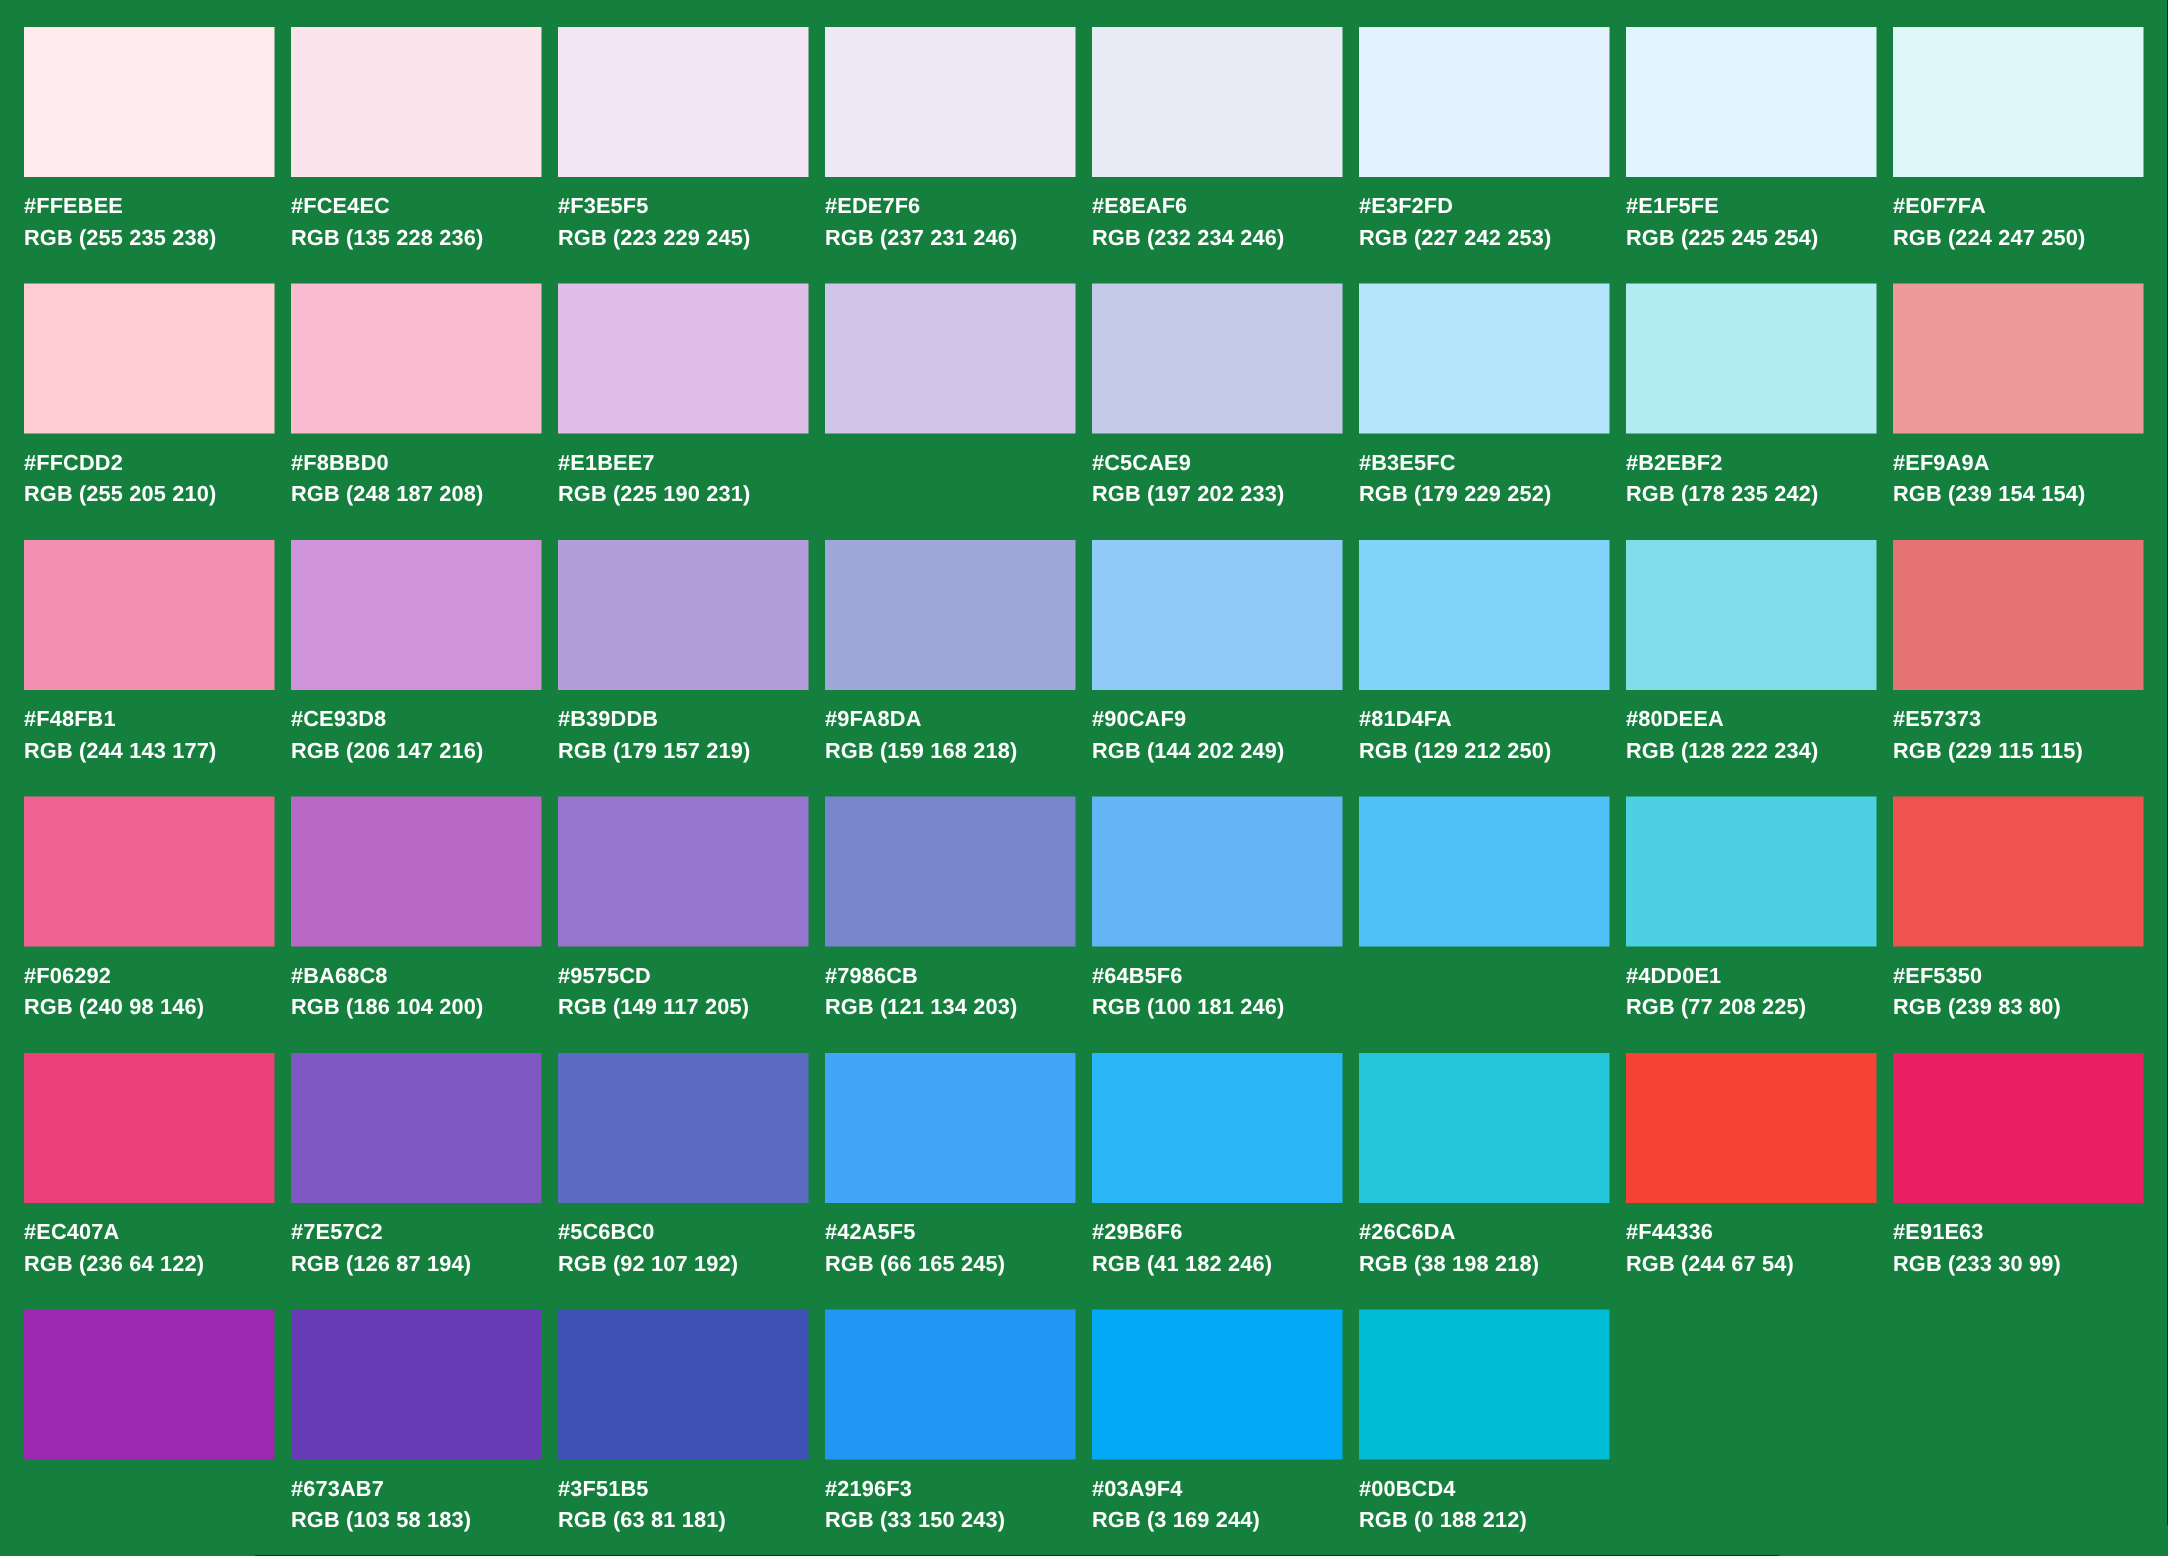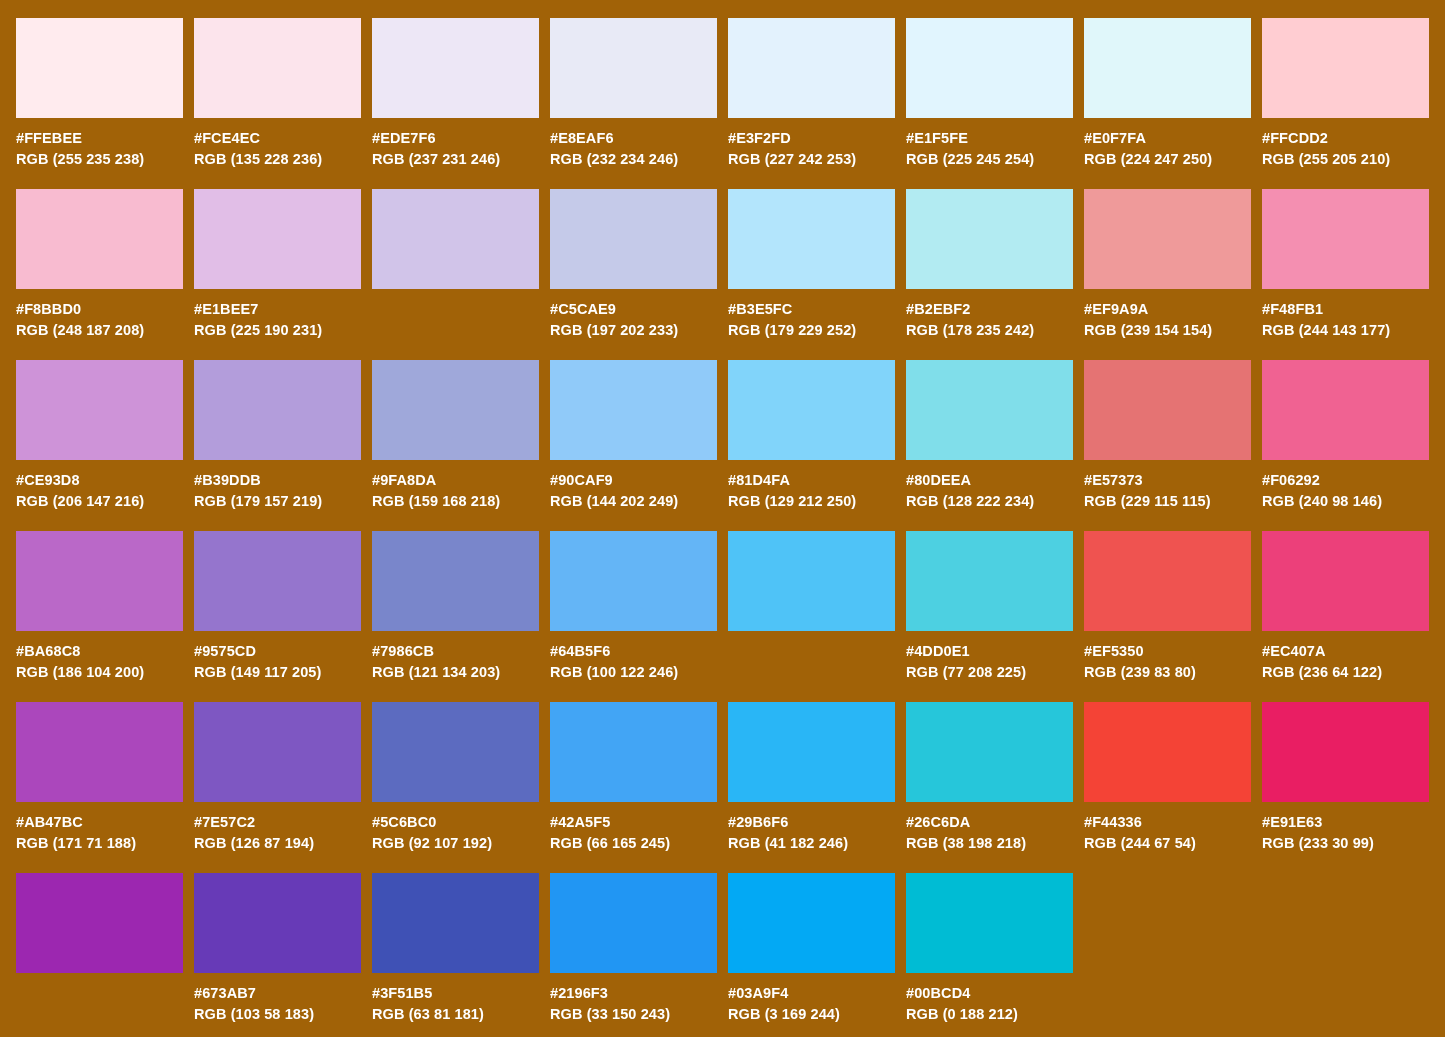--- a/index.html
+++ b/index.html
@@ -10,21 +10,21 @@
   body {
     width: 1445px;
     height: 1037px;
     overflow: hidden;
     font-family: "Liberation Sans", sans-serif;
   }
   #palette-grid {
     position: relative;
     width: 1445px;
     height: 1037px;
-    background: #a16207;
+    background: #15803d;
     display: grid;
     grid-template-columns: repeat(8, 167px);
     grid-template-rows: repeat(6, 152px);
     column-gap: 11px;
     row-gap: 19px;
     padding: 18px 0 0 16px;
     box-sizing: border-box;
   }
   .swatch-cell {
     width: 167px;
@@ -66,20 +66,27 @@
       </div>
     </div>
     <div class="swatch-cell">
       <div class="swatch-chip" style="background-color: rgb(252, 228, 236);"></div>
       <div class="swatch-labels">
         <span class="swatch-hex">#FCE4EC</span>
         <span class="swatch-rgb">RGB (135 228 236)</span>
       </div>
     </div>
     <div class="swatch-cell">
+      <div class="swatch-chip" style="background-color: rgb(243, 229, 245);"></div>
+      <div class="swatch-labels">
+        <span class="swatch-hex">#F3E5F5</span>
+        <span class="swatch-rgb">RGB (223 229 245)</span>
+      </div>
+    </div>
+    <div class="swatch-cell">
       <div class="swatch-chip" style="background-color: rgb(237, 231, 246);"></div>
       <div class="swatch-labels">
         <span class="swatch-hex">#EDE7F6</span>
         <span class="swatch-rgb">RGB (237 231 246)</span>
       </div>
     </div>
     <div class="swatch-cell">
       <div class="swatch-chip" style="background-color: rgb(232, 234, 246);"></div>
       <div class="swatch-labels">
         <span class="swatch-hex">#E8EAF6</span>
@@ -240,21 +247,21 @@
       <div class="swatch-chip" style="background-color: rgb(121, 134, 203);"></div>
       <div class="swatch-labels">
         <span class="swatch-hex">#7986CB</span>
         <span class="swatch-rgb">RGB (121 134 203)</span>
       </div>
     </div>
     <div class="swatch-cell">
       <div class="swatch-chip" style="background-color: rgb(100, 181, 246);"></div>
       <div class="swatch-labels">
         <span class="swatch-hex">#64B5F6</span>
-        <span class="swatch-rgb">RGB (100 122 246)</span>
+        <span class="swatch-rgb">RGB (100 181 246)</span>
       </div>
     </div>
     <div class="swatch-cell">
       <div class="swatch-chip" style="background-color: rgb(79, 195, 247);"></div>
     </div>
     <div class="swatch-cell">
       <div class="swatch-chip" style="background-color: rgb(77, 208, 225);"></div>
       <div class="swatch-labels">
         <span class="swatch-hex">#4DD0E1</span>
         <span class="swatch-rgb">RGB (77 208 225)</span>
@@ -265,27 +272,20 @@
       <div class="swatch-labels">
         <span class="swatch-hex">#EF5350</span>
         <span class="swatch-rgb">RGB (239 83 80)</span>
       </div>
     </div>
     <div class="swatch-cell">
       <div class="swatch-chip" style="background-color: rgb(236, 64, 122);"></div>
       <div class="swatch-labels">
         <span class="swatch-hex">#EC407A</span>
         <span class="swatch-rgb">RGB (236 64 122)</span>
-      </div>
-    </div>
-    <div class="swatch-cell">
-      <div class="swatch-chip" style="background-color: rgb(171, 71, 188);"></div>
-      <div class="swatch-labels">
-        <span class="swatch-hex">#AB47BC</span>
-        <span class="swatch-rgb">RGB (171 71 188)</span>
       </div>
     </div>
     <div class="swatch-cell">
       <div class="swatch-chip" style="background-color: rgb(126, 87, 194);"></div>
       <div class="swatch-labels">
         <span class="swatch-hex">#7E57C2</span>
         <span class="swatch-rgb">RGB (126 87 194)</span>
       </div>
     </div>
     <div class="swatch-cell">

